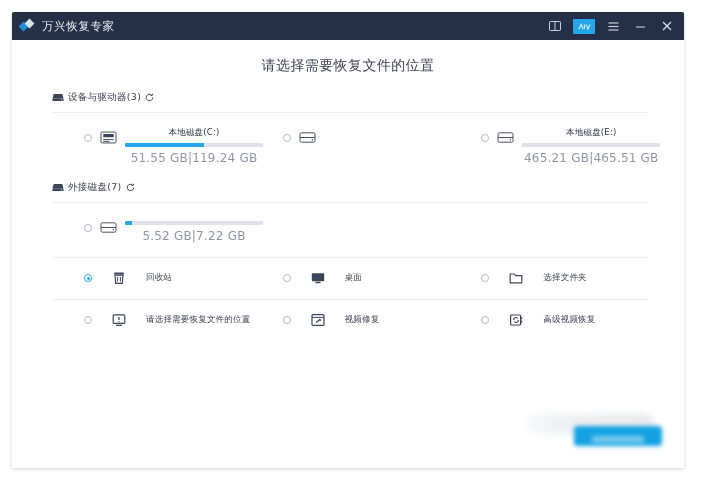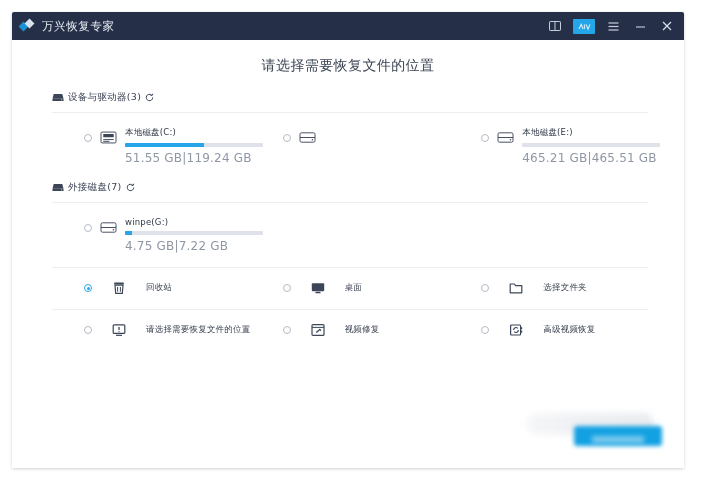--- a/index.html
+++ b/index.html
@@ -147,21 +147,21 @@
   }
   .radio.checked::after {
     content: "";
     position: absolute;
     left: 1.5px; top: 1.5px;
     width: 3px; height: 3px;
     border-radius: 50%;
     background: #25a6e8;
   }
   .drive-icon { width: 17px; height: 15px; margin-top: 5px; flex:0 0 auto; }
-  .drive-text { padding-top: 2px; }
+  .drive-text { padding-top: 2px; text-align: center; }
   .drive-name {
     font-size: 8.5px;
     color: #2f3746;
     letter-spacing: 0.2px;
     white-space: nowrap;
   }
   .bar-track {
     margin-top: 4px;
     width: 138px;
     height: 4px;
@@ -366,25 +366,24 @@
 
       <div class="drive-grid">
         <div class="drive-col">
           <div class="radio"></div>
           <svg class="drive-icon" viewBox="0 0 18 16">
             <rect x="1" y="3" width="16" height="10" rx="1.6" fill="none" stroke="#3c4658" stroke-width="1"></rect>
             <line x1="1" y1="8" x2="17" y2="8" stroke="#3c4658" stroke-width="1"></line>
             <circle cx="14.2" cy="10.5" r="0.8" fill="#3c4658"></circle>
           </svg>
           <div class="drive-text">
-            <div class="drive-name">winpe(G:)</div>
             <div class="bar-track">
               <div class="bar-fill" style="width: 5%;"></div>
             </div>
-            <div class="drive-size">4.75 GB|7.22 GB</div>
+            <div class="drive-size">5.52 GB|7.22 GB</div>
           </div>
         </div>
         <div class="drive-col"></div>
         <div class="drive-col"></div>
       </div>
     </div>
 
     <div class="section">
       <div class="divider"></div>
 

